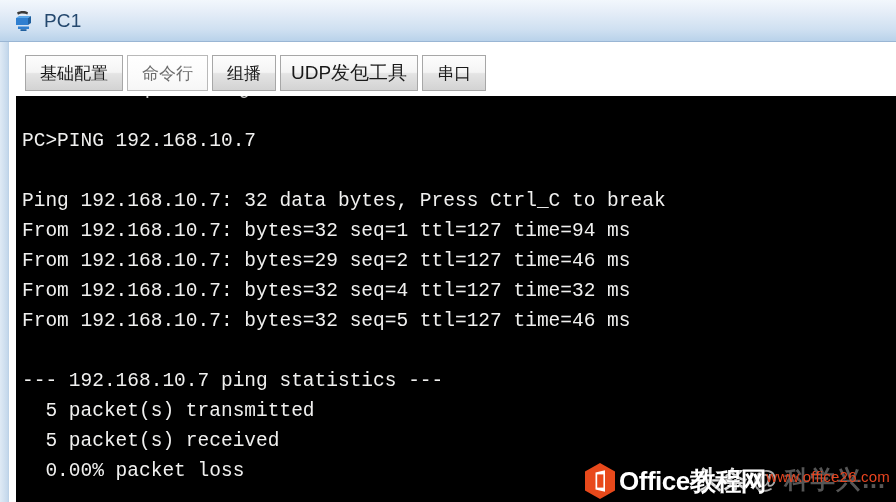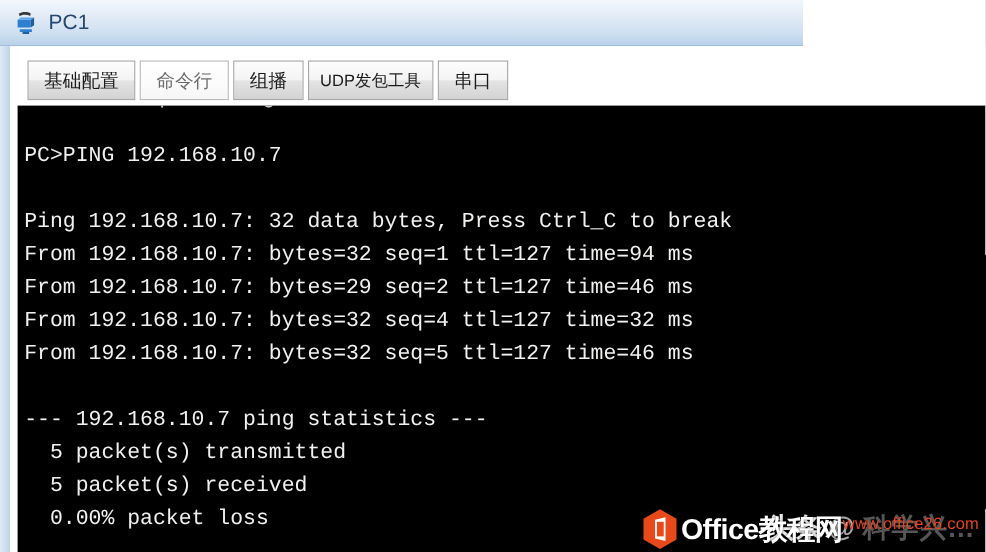--- a/index.html
+++ b/index.html
@@ -20,21 +20,21 @@
     height: 502px;
     overflow: hidden;
     background: #ffffff;
   }
 
   
   .titlebar {
     position: absolute;
     left: 0;
     top: 0;
-    width: 730px;
+    width: 896px;
     height: 42px;
     background: linear-gradient(to bottom, #f2f7fc 0%, #e6eef8 28%, #cfe0f1 72%, #b9d2ea 100%);
     border-bottom: 1px solid #9ab6d4;
     box-sizing: border-box;
     display: flex;
     align-items: center;
     padding-left: 12px;
   }
   .title-icon {
     width: 26px;
@@ -110,21 +110,21 @@
     padding: 0 14px;
     white-space: nowrap;
     cursor: default;
   }
   .tab.active {
     background: linear-gradient(to bottom, #ffffff 0%, #fbfbfb 60%, #f6f6f6 100%);
     border-color: #b9b9b9;
     color: #6d6d6d;
   }
   .tab.small {
-    font-size: 15px;
+    font-size: 19px;
     padding: 0 10px;
   }
 
   
   .terminal {
     position: absolute;
     left: 16px;
     top: 96px;
     width: 880px;
     height: 406px;

